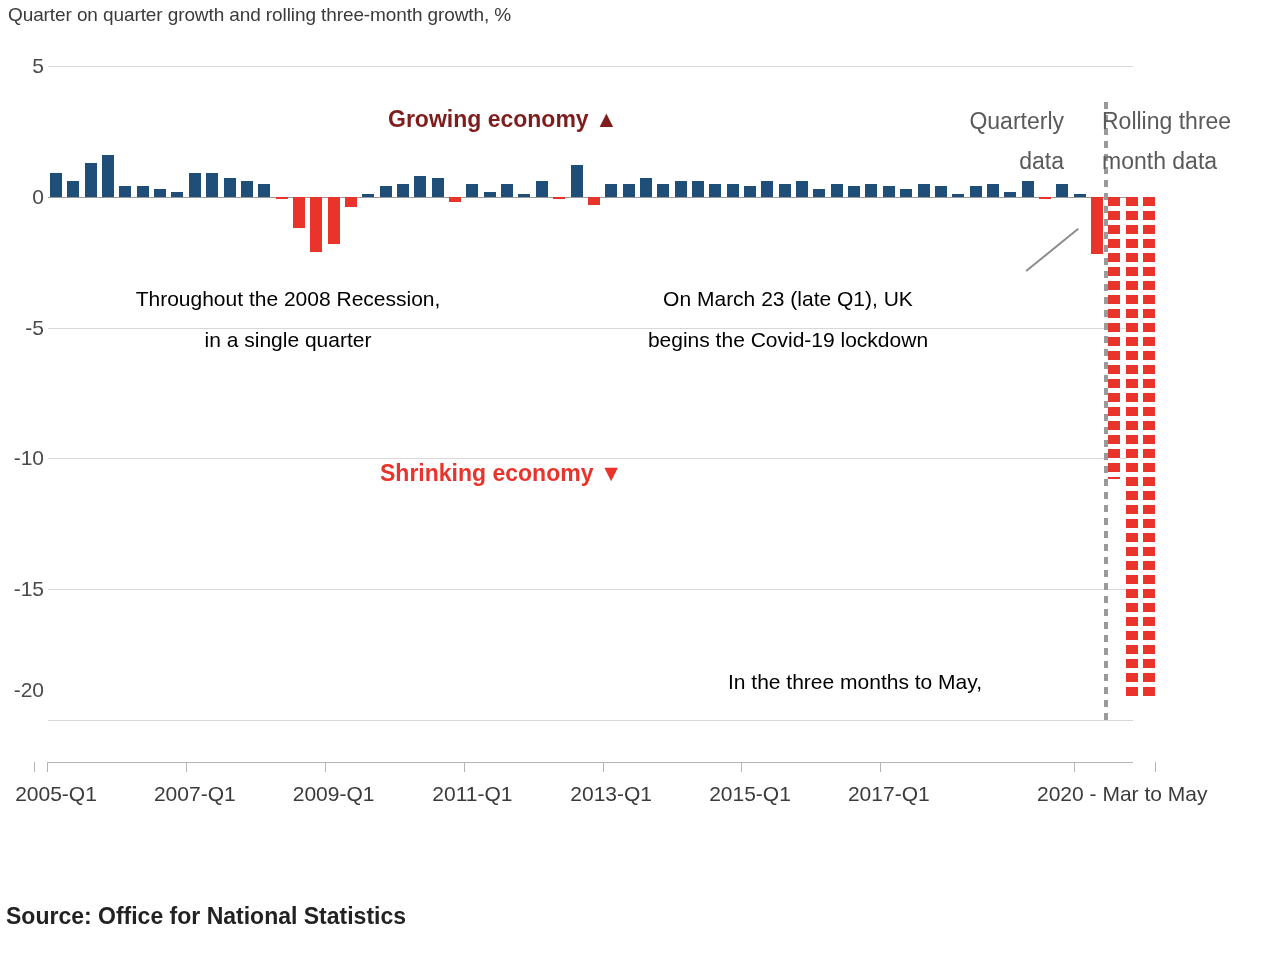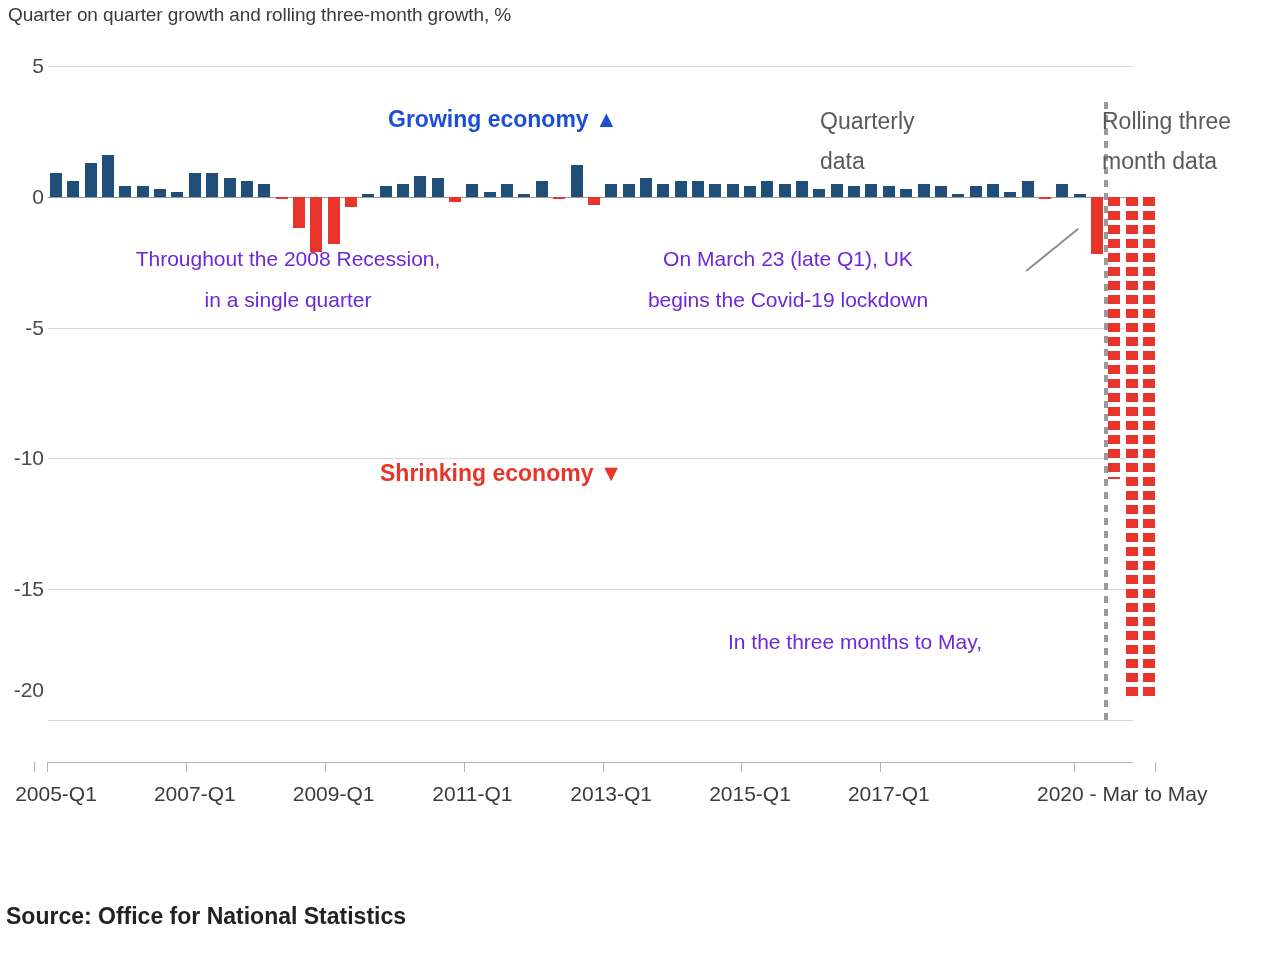--- a/index.html
+++ b/index.html
@@ -92,45 +92,46 @@
       rgba(255,255,255,0) 7px,
       rgba(255,255,255,0) 13px
     );
   }
 
   
   .annot {
     position: absolute;
     font-size: 21px;
     line-height: 1.95;
-    color: #6d28d9;
+    color: #000000;
+    margin-top: 40px;
   }
   .annot.right { text-align: center; }
   .annot.center { text-align: center; }
 
   #grow-label {
     position: absolute;
     font-size: 23px;
     font-weight: bold;
-    color: #1d4ed8;
+    color: #7f1d1d;
   }
   #shrink-label {
     position: absolute;
     font-size: 23px;
     font-weight: bold;
     color: #e8342a;
   }
 
   #quarterly-label, #rolling-label {
     position: absolute;
     font-size: 23px;
     color: #5a5a5a;
     line-height: 1.75;
   }
-  #quarterly-label { text-align: left; }
+  #quarterly-label { text-align: right; }
   #rolling-label { text-align: left; }
 
   
   #xaxis-line {
     position: absolute;
     left: 48px;
     top: 762px;
     width: 1085px;
     height: 1px;
     background: #b4b4b4;

